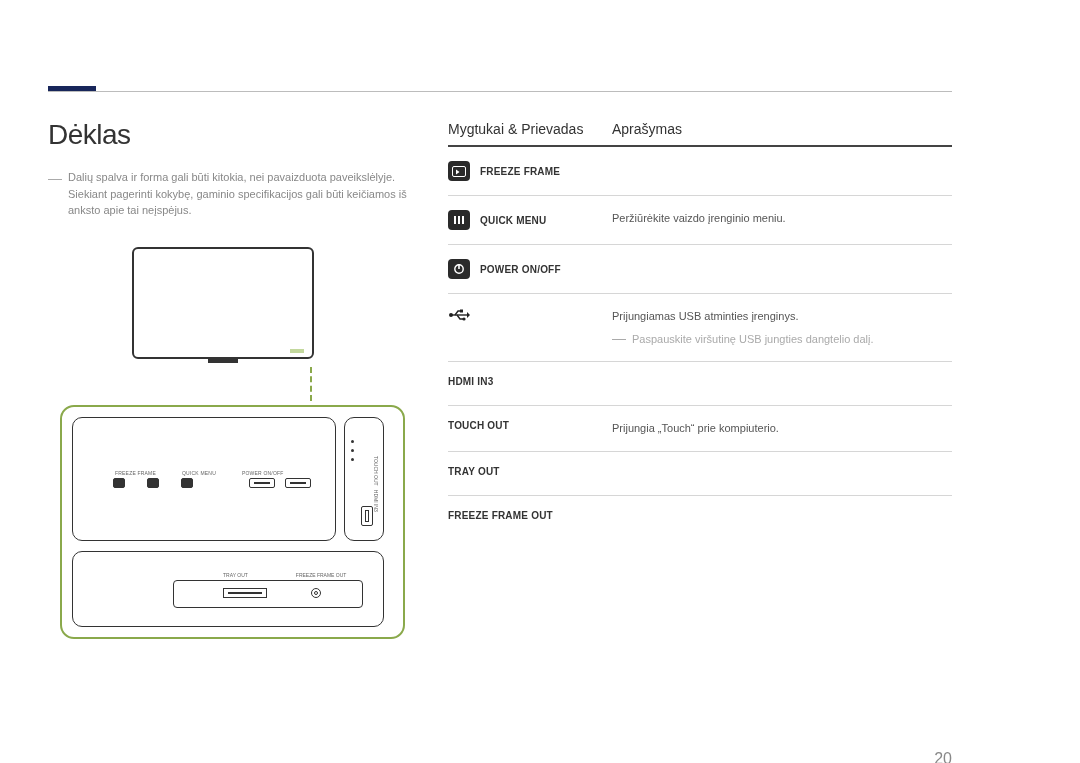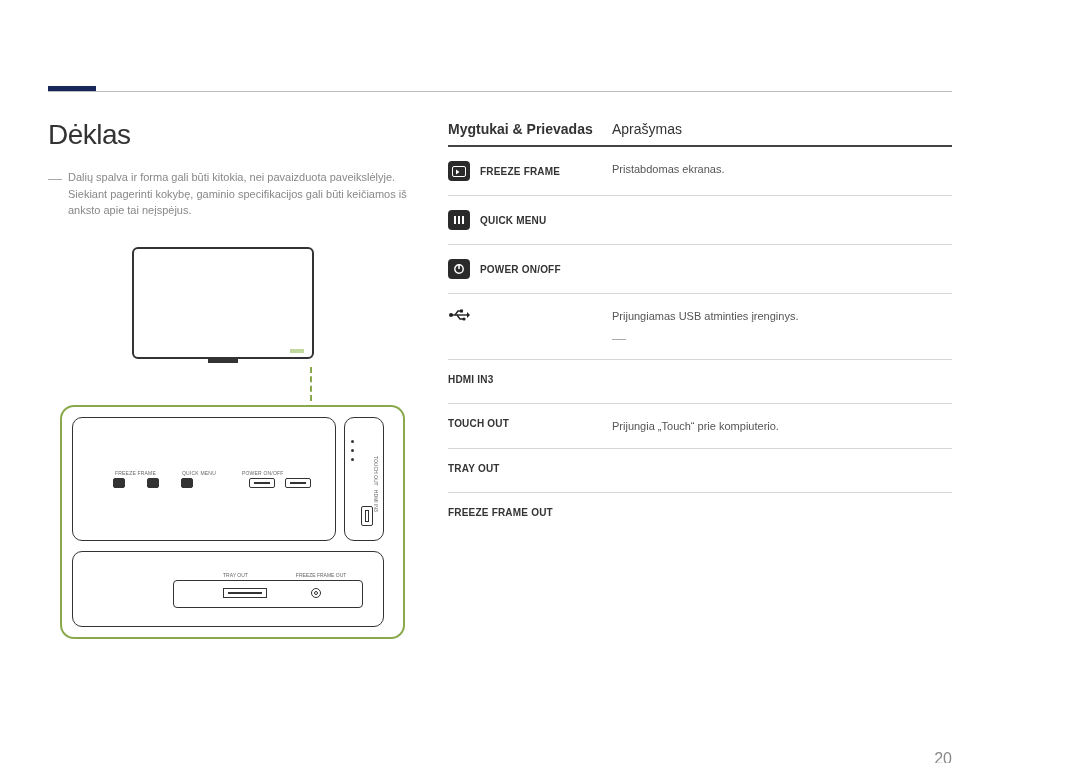--- a/index.html
+++ b/index.html
@@ -35,21 +35,21 @@
   .hdmi-side::after{content:"";position:absolute;inset:3px;border:1px solid #333;}
   .panel-c { margin-top:10px; width:312px; height:76px; border:1.5px solid #333; border-radius:10px; position:relative; }
   .panel-c-inner { position:absolute; left:100px; top:28px; width:190px; height:28px; border:1px solid #333; border-radius:4px; }
   .panel-c-labels { position:absolute; left:150px; top:20px; font-size:5px; color:#666; display:flex; gap:48px;}
   .slot { position:absolute; left:150px; top:36px; width:44px; height:10px; border:1px solid #333; }
   .slot::after{content:"";position:absolute;left:4px;right:4px;top:3px;height:2px;background:#333;}
   .jack { position:absolute; left:238px; top:36px; width:10px; height:10px; border:1.5px solid #333; border-radius:50%; }
   .jack::after{content:"";position:absolute;inset:2px;border:1px solid #333;border-radius:50%;}
 
   .th-row { display:flex; border-bottom:2px solid #444; padding-bottom:8px; gap:14px; }
-  .th-a { width:150px; font-size:14px; font-weight:700; color:#333; }
+  .th-a { width:150px; font-size:14px; font-weight:400; color:#333; }
   .th-b { font-size:14px; font-weight:400; color:#333; }
   .row { display:flex; align-items:flex-start; border-bottom:1px solid #d6d6d6; padding:14px 0; gap:14px; min-height:44px; }
   .row.last{border-bottom:none;}
   .col-a { width:150px; display:flex; align-items:center; gap:10px; }
   .col-b { flex:1; font-size:11px; color:#555; line-height:1.5; }
   .icon-sq { width:22px; height:20px; border-radius:4px; background:#2a2a2a; display:flex; align-items:center; justify-content:center; color:#fff; font-size:10px; flex-shrink:0; }
   .label-sm { font-size:10px; font-weight:700; color:#333; letter-spacing:0.2px; }
   .sub-note { display:flex; gap:6px; color:#aaa; font-size:11px; margin-top:6px; }
   .sub-note .dash{font-size:14px;line-height:1;}
   .usb-glyph { font-size:16px; color:#222; }
@@ -128,34 +128,34 @@
     <div class="row">
       <div class="col-a">
         <div class="icon-sq">
             <svg width="14" height="11" viewBox="0 0 14 11">
               <rect x="0.5" y="0.5" width="13" height="10" rx="1.5" fill="none" stroke="#fff"></rect>
               <polygon points="4,3.5 7.5,6 4,8.5" fill="#fff"></polygon>
             </svg>
           </div>
         <span class="label-sm">FREEZE FRAME</span>
       </div>
-      <div class="col-b">Pristabdomas ekranas.</div>
     </div>
 
     <div class="row">
       <div class="col-a">
         <div class="icon-sq">
             <svg width="12" height="10" viewBox="0 0 12 10">
               <rect x="1" y="1" width="2" height="8" fill="#fff"></rect>
               <rect x="5" y="1" width="2" height="8" fill="#fff"></rect>
               <rect x="9" y="1" width="2" height="8" fill="#fff"></rect>
             </svg>
           </div>
         <span class="label-sm">QUICK MENU</span>
       </div>
+      <div class="col-b">Peržiūrėkite vaizdo įrenginio meniu.</div>
     </div>
 
     <div class="row">
       <div class="col-a">
         <div class="icon-sq">
             <svg width="12" height="12" viewBox="0 0 12 12">
               <circle cx="6" cy="6" r="4.2" fill="none" stroke="#fff" stroke-width="1.4"></circle>
               <line x1="6" y1="1" x2="6" y2="6" stroke="#fff" stroke-width="1.6"></line>
             </svg>
           </div>
@@ -174,20 +174,21 @@
               <rect x="12" y="1.5" width="3" height="3" fill="#222"></rect>
               <path d="M9 7 L12 11 L15 11" fill="none" stroke="#222" stroke-width="1.4"></path>
               <circle cx="16" cy="11" r="1.6" fill="#222"></circle>
             </svg>
         </span>
       </div>
       <div class="col-b">
         <div>Prijungiamas USB atminties įrenginys.</div>
         <div class="sub-note">
             <span class="dash">―</span>
+            <span>Paspauskite viršutinę USB jungties dangtelio dalį.</span>
           </div>
       </div>
     </div>
 
     <div class="row">
       <div class="col-a">
           <span class="label-sm">HDMI IN3</span>
         </div>
     </div>
 

